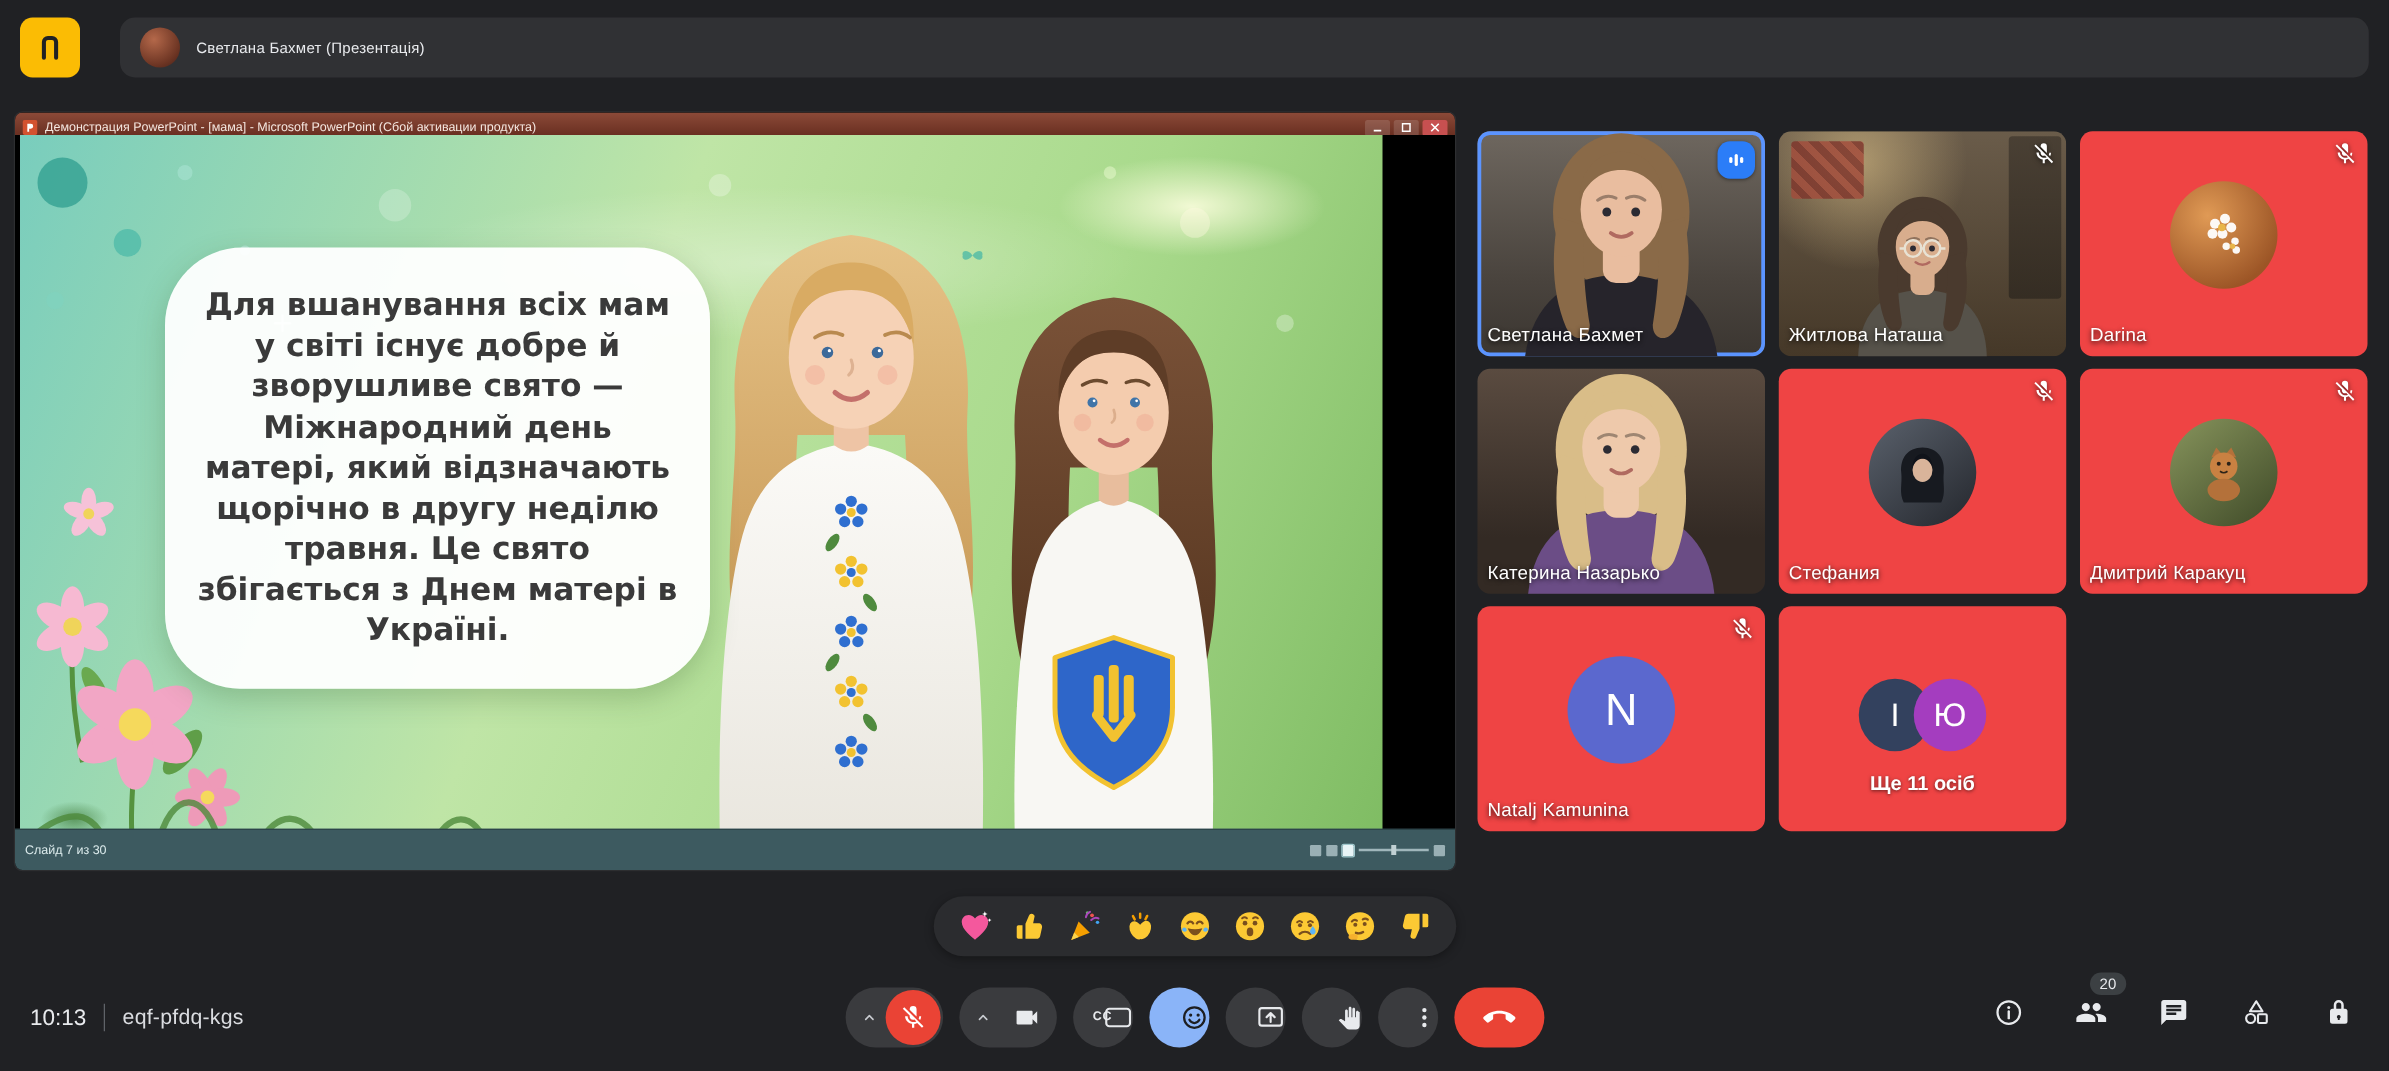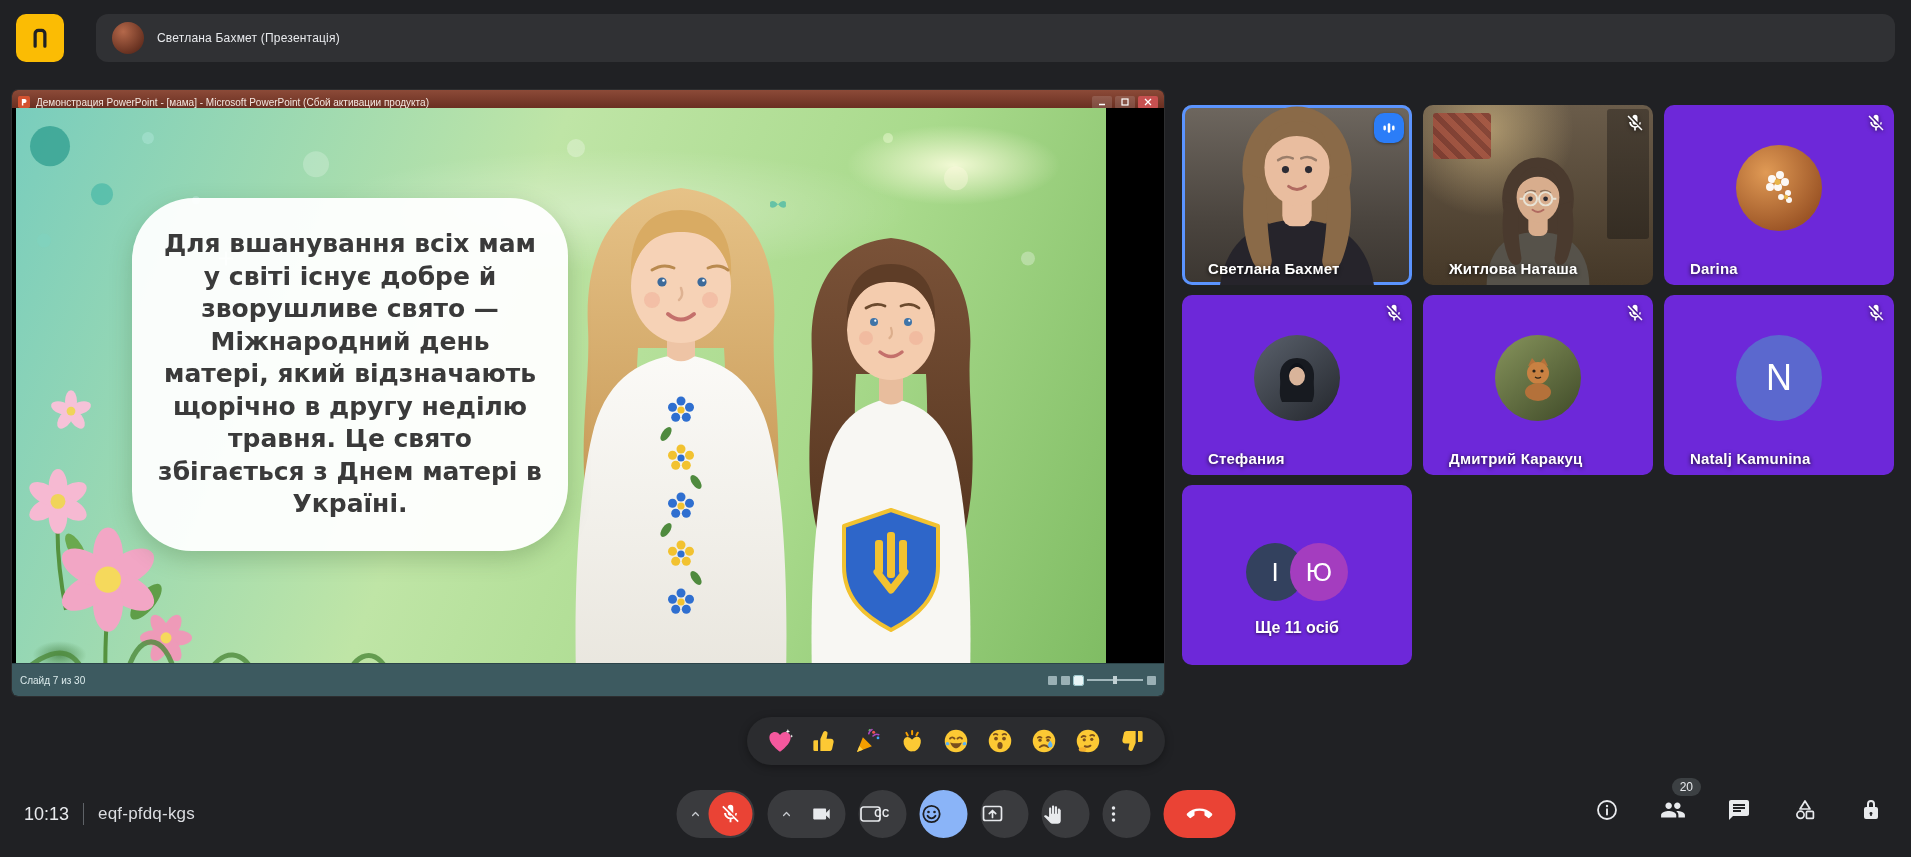--- a/index.html
+++ b/index.html
@@ -50,22 +50,22 @@
   .pp-status .txt{font-size:10px;color:#dcebec}
   .stat-right{margin-left:auto;display:flex;align-items:center;gap:4px}
   .stat-sq{width:9px;height:9px;background:#b9ced2;opacity:.75;border-radius:1px}
   .stat-sq.on{background:#e8f4f6;opacity:1;outline:1px solid #9fc7cc}
   .zoom-line{width:56px;height:2px;background:#b9ced2;position:relative;opacity:.8}
   .zoom-knob{position:absolute;left:26px;top:-3px;width:4px;height:8px;background:#e3eef0}
 
   
   .tiles{position:absolute;left:1182px;top:105px;width:712px;height:560px;display:grid;
          grid-template-columns:repeat(3,230px);grid-auto-rows:180px;column-gap:11px;row-gap:10px}
-  .tile{position:relative;background:#6d28d9;border-radius:10px;overflow:hidden}
-  .tile .name{position:absolute;left:26px;bottom:8px;font-size:15px;font-weight:700;color:#fff;
+  .tile{position:relative;background:#ef4444;border-radius:10px;overflow:hidden}
+  .tile .name{position:absolute;left:8px;bottom:8px;font-size:15px;font-weight:400;color:#fff;
         text-shadow:0 1px 4px rgba(0,0,0,.85);z-index:4;letter-spacing:.2px}
   .badge-mic{position:absolute;top:8px;right:8px;z-index:4;filter:drop-shadow(0 1px 2px rgba(0,0,0,.65))}
   .badge-speak{position:absolute;top:8px;right:8px;z-index:4;width:30px;height:30px;border-radius:10px;
         background:#2b7df8;display:flex;align-items:center;justify-content:center;
         box-shadow:0 1px 3px rgba(0,0,0,.4)}
   .person{position:absolute;left:50%;transform:translateX(-50%);bottom:-16px;
         --hair:#6b4a33;--skin:#eec9ab;--shirt:#333;--glasses:transparent}
   .t-svitlana{outline:3px solid #5b94ff;outline-offset:-3px;
         background:linear-gradient(180deg,#6e675f,#4a443e 65%,#3b3631)}
   .t-svitlana .person{width:210px;height:231px;bottom:-40px;--hair:#8a6a48;--skin:#e9bd9f;--shirt:#26242b}
@@ -118,21 +118,21 @@
   .vsep{width:1px;height:22px;background:#5f6368}
   .code{font-size:17px;color:#dadce0;letter-spacing:.2px}
   .controls{position:absolute;left:50%;top:4px;transform:translateX(-50%);display:flex;
       align-items:center;gap:13px}
   .combo{height:48px;border-radius:26px;background:#3a3b3e;display:flex;align-items:center;
       padding:0 2px 0 8px;gap:2px}
   .combo .chv{width:22px;height:48px;display:flex;align-items:center;justify-content:center}
   .combo .main{width:44px;height:44px;border-radius:50%;display:flex;align-items:center;justify-content:center}
   .main.red{background:#ea4335}
   .cbtn{width:48px;height:48px;border-radius:50%;background:#3a3b3e;display:flex;align-items:center;
-      justify-content:flex-start;position:relative}
+      justify-content:flex-end;position:relative}
   .cbtn.active{background:#8ab4f8}
   .cc-text{position:absolute;left:0;right:0;top:50%;transform:translateY(-52%);text-align:center;
       font-size:10px;font-weight:700;color:#e8eaed;letter-spacing:.5px}
   .endcall{width:72px;height:48px;border-radius:26px;background:#ea4335;display:flex;
       align-items:center;justify-content:center}
   .panels{position:absolute;right:18px;top:0;height:56px;display:flex;gap:22px}
   .pbtn{width:44px;height:48px;display:flex;align-items:center;justify-content:center;position:relative}
   .count-badge{position:absolute;top:-8px;right:-6px;background:#3c4043;border-radius:12px;
       padding:2px 8px;font-size:12px;color:#e8eaed;font-weight:500}
 </style>
@@ -446,20 +446,26 @@
         <circle cx="25.5" cy="21" r="3" fill="#e8b54a"></circle>
           <circle cx="34" cy="36" r="2.2" fill="#e8b54a"></circle>
       </svg>
     </span>
     <svg class="badge-mic" width="20" height="20" viewBox="0 0 24 24">
         <use href="#micoff"></use>
       </svg>
     <span class="name">Darina</span>
   </div>
 
+  <div class="tile t-katerina">
+    <svg class="person" viewBox="0 0 100 110">
+        <use href="#person"></use>
+      </svg>
+    <span class="name">Катерина Назарько</span>
+  </div>
 
   <div class="tile">
     <span class="avatar av-stef">
       <svg width="60" height="60" viewBox="0 0 60 60">
         <path d="M30 10c-12 0-18 9-17 20 1 9-2 16 2 24h30c4-8 1-15 2-24 1-11-5-20-17-20z" fill="#171a20"></path>
         <ellipse cx="30" cy="28" rx="8" ry="9.5" fill="#d9b49a"></ellipse>
         <path d="M22 26c0-7 4-11 8-11s8 4 8 11c-2-5-5-7-8-7s-6 2-8 7z" fill="#10131a"></path>
       </svg>
     </span>
     <svg class="badge-mic" width="20" height="20" viewBox="0 0 24 24">

